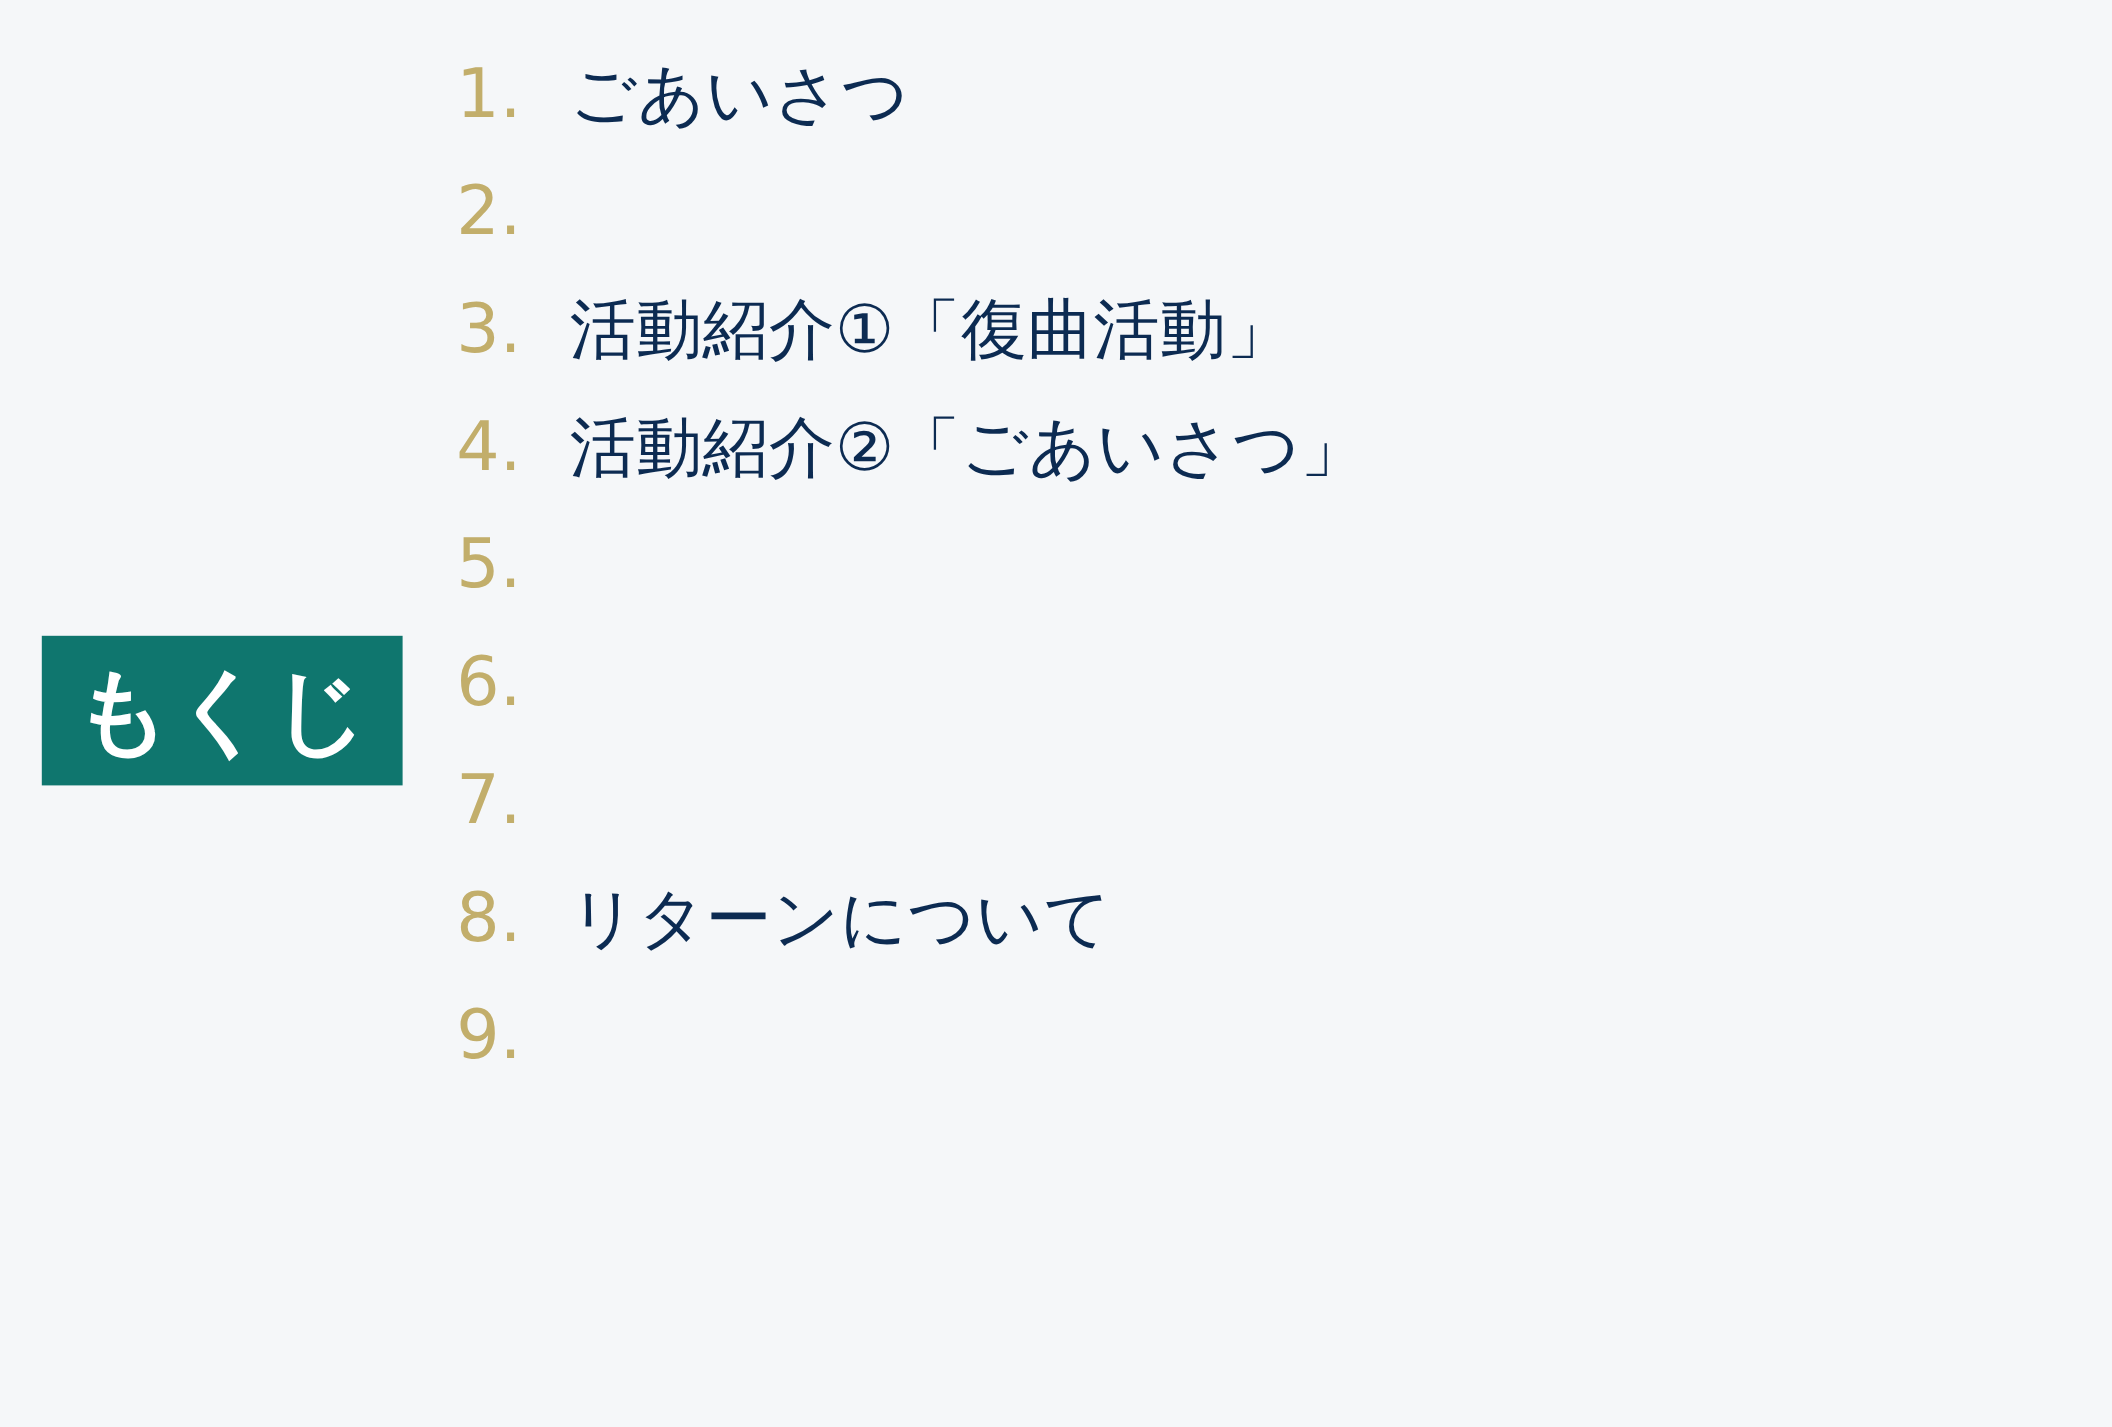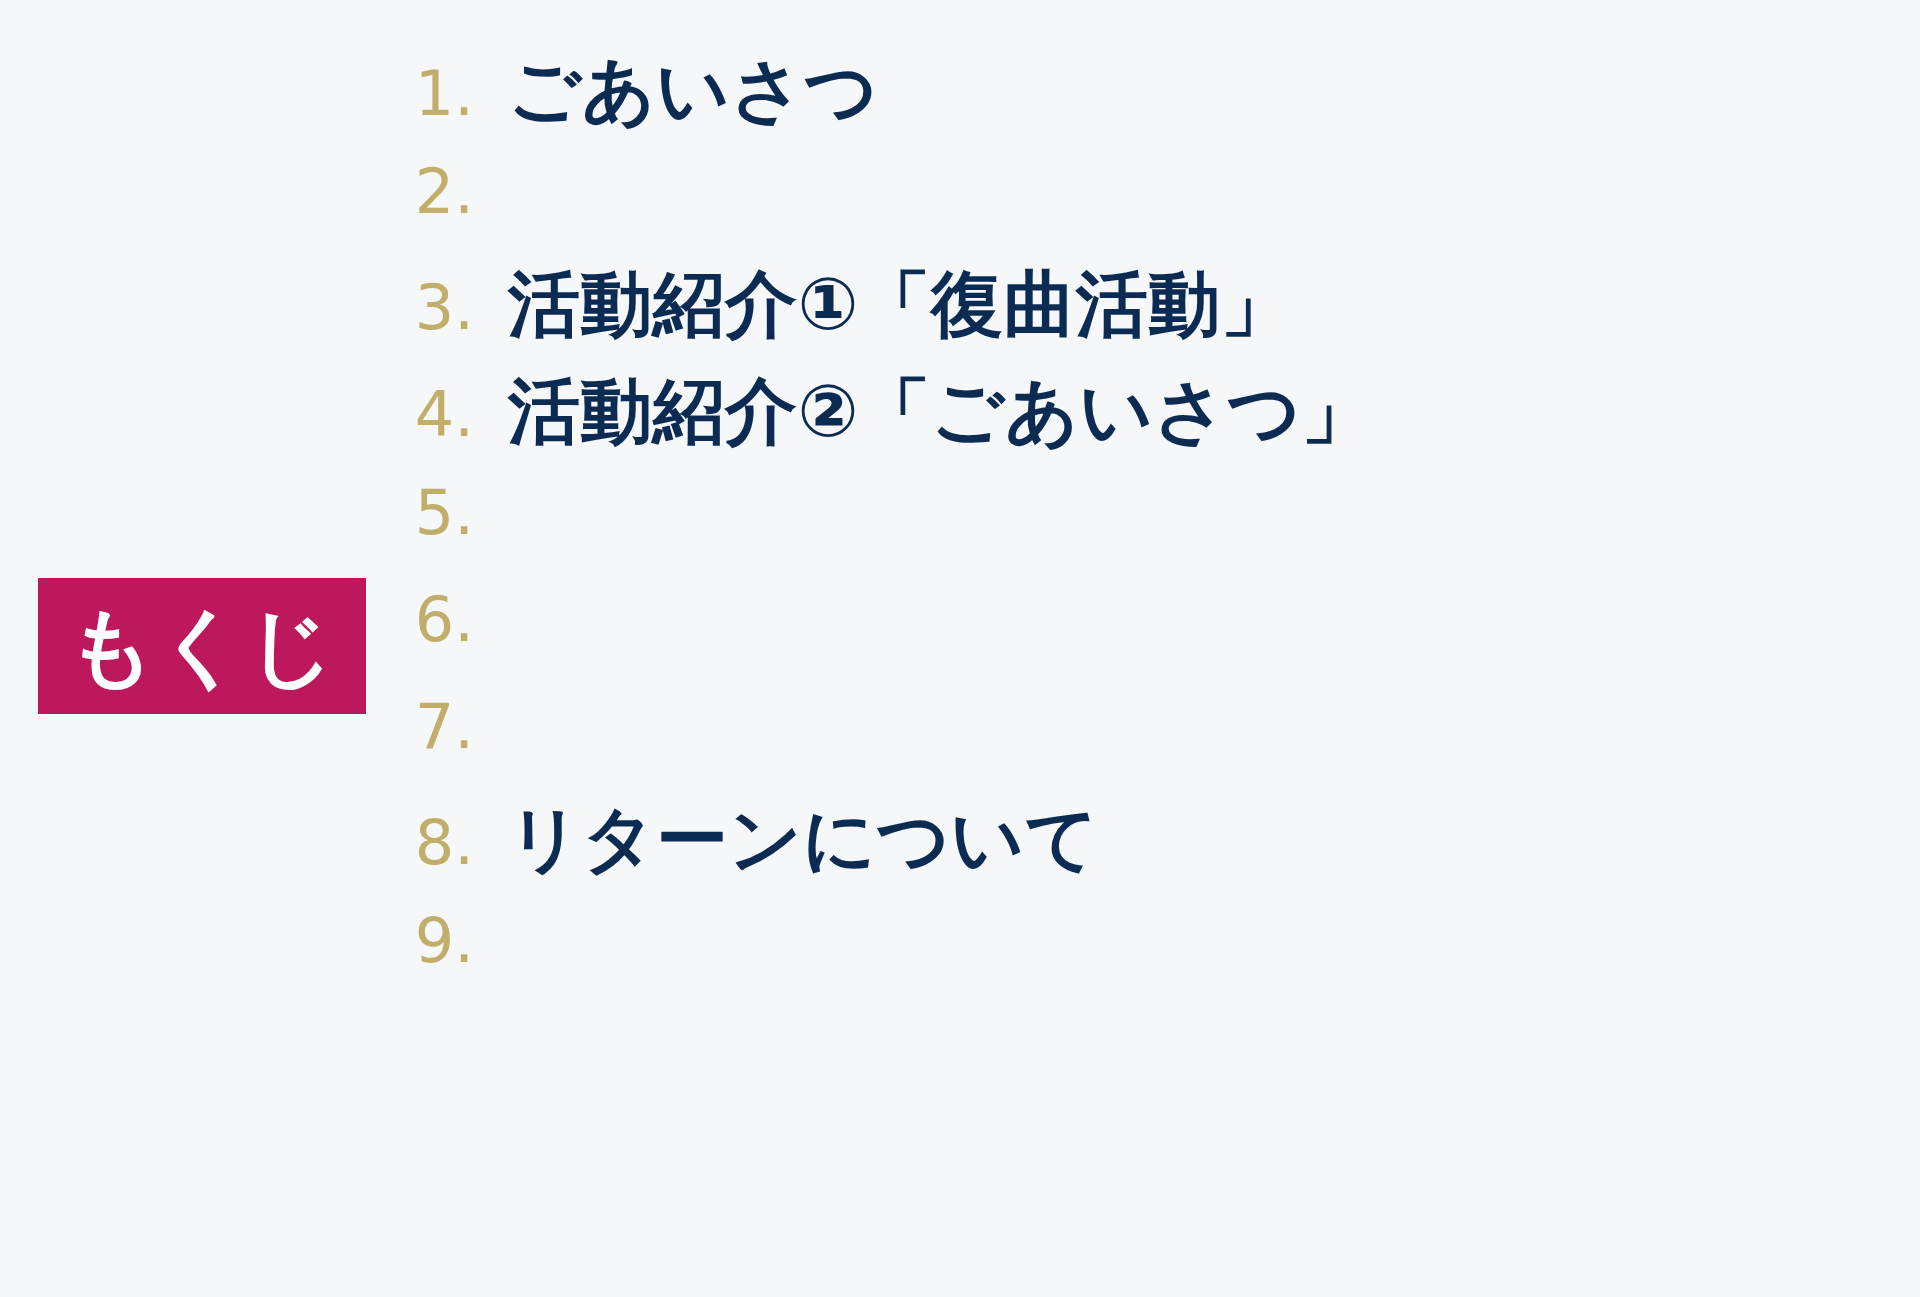--- a/index.html
+++ b/index.html
@@ -21,21 +21,21 @@
     background: #f5f7f9;
   }
 
   
   .badge {
     position: absolute;
     left: 38px;
     top: 578px;
     width: 328px;
     height: 136px;
-    background: #be185d;
+    background: #0f766e;
     display: flex;
     align-items: center;
     justify-content: center;
     box-sizing: border-box;
   }
   .badge-label {
     color: #ffffff;
     font-size: 86px;
     font-weight: 700;
     letter-spacing: 0.02em;
@@ -60,24 +60,24 @@
     width: 96px;
     flex: 0 0 96px;
     text-align: right;
     color: #c2ae6b;
     font-size: 62px;
     font-weight: 400;
     line-height: 1;
     font-family: "DejaVu Sans", "Liberation Sans", sans-serif;
   }
   .toc-text {
-    margin-left: 34px;
+    margin-left: 44px;
     color: #0c2b52;
-    font-size: 72px;
-    font-weight: 700;
+    font-size: 60px;
+    font-weight: 400;
     line-height: 1;
     white-space: nowrap;
     letter-spacing: 0.005em;
     font-family: "DejaVu Sans", "Liberation Sans", sans-serif;
   }
 </style>
 </head>
 <body>
 
 <div class="slide">

